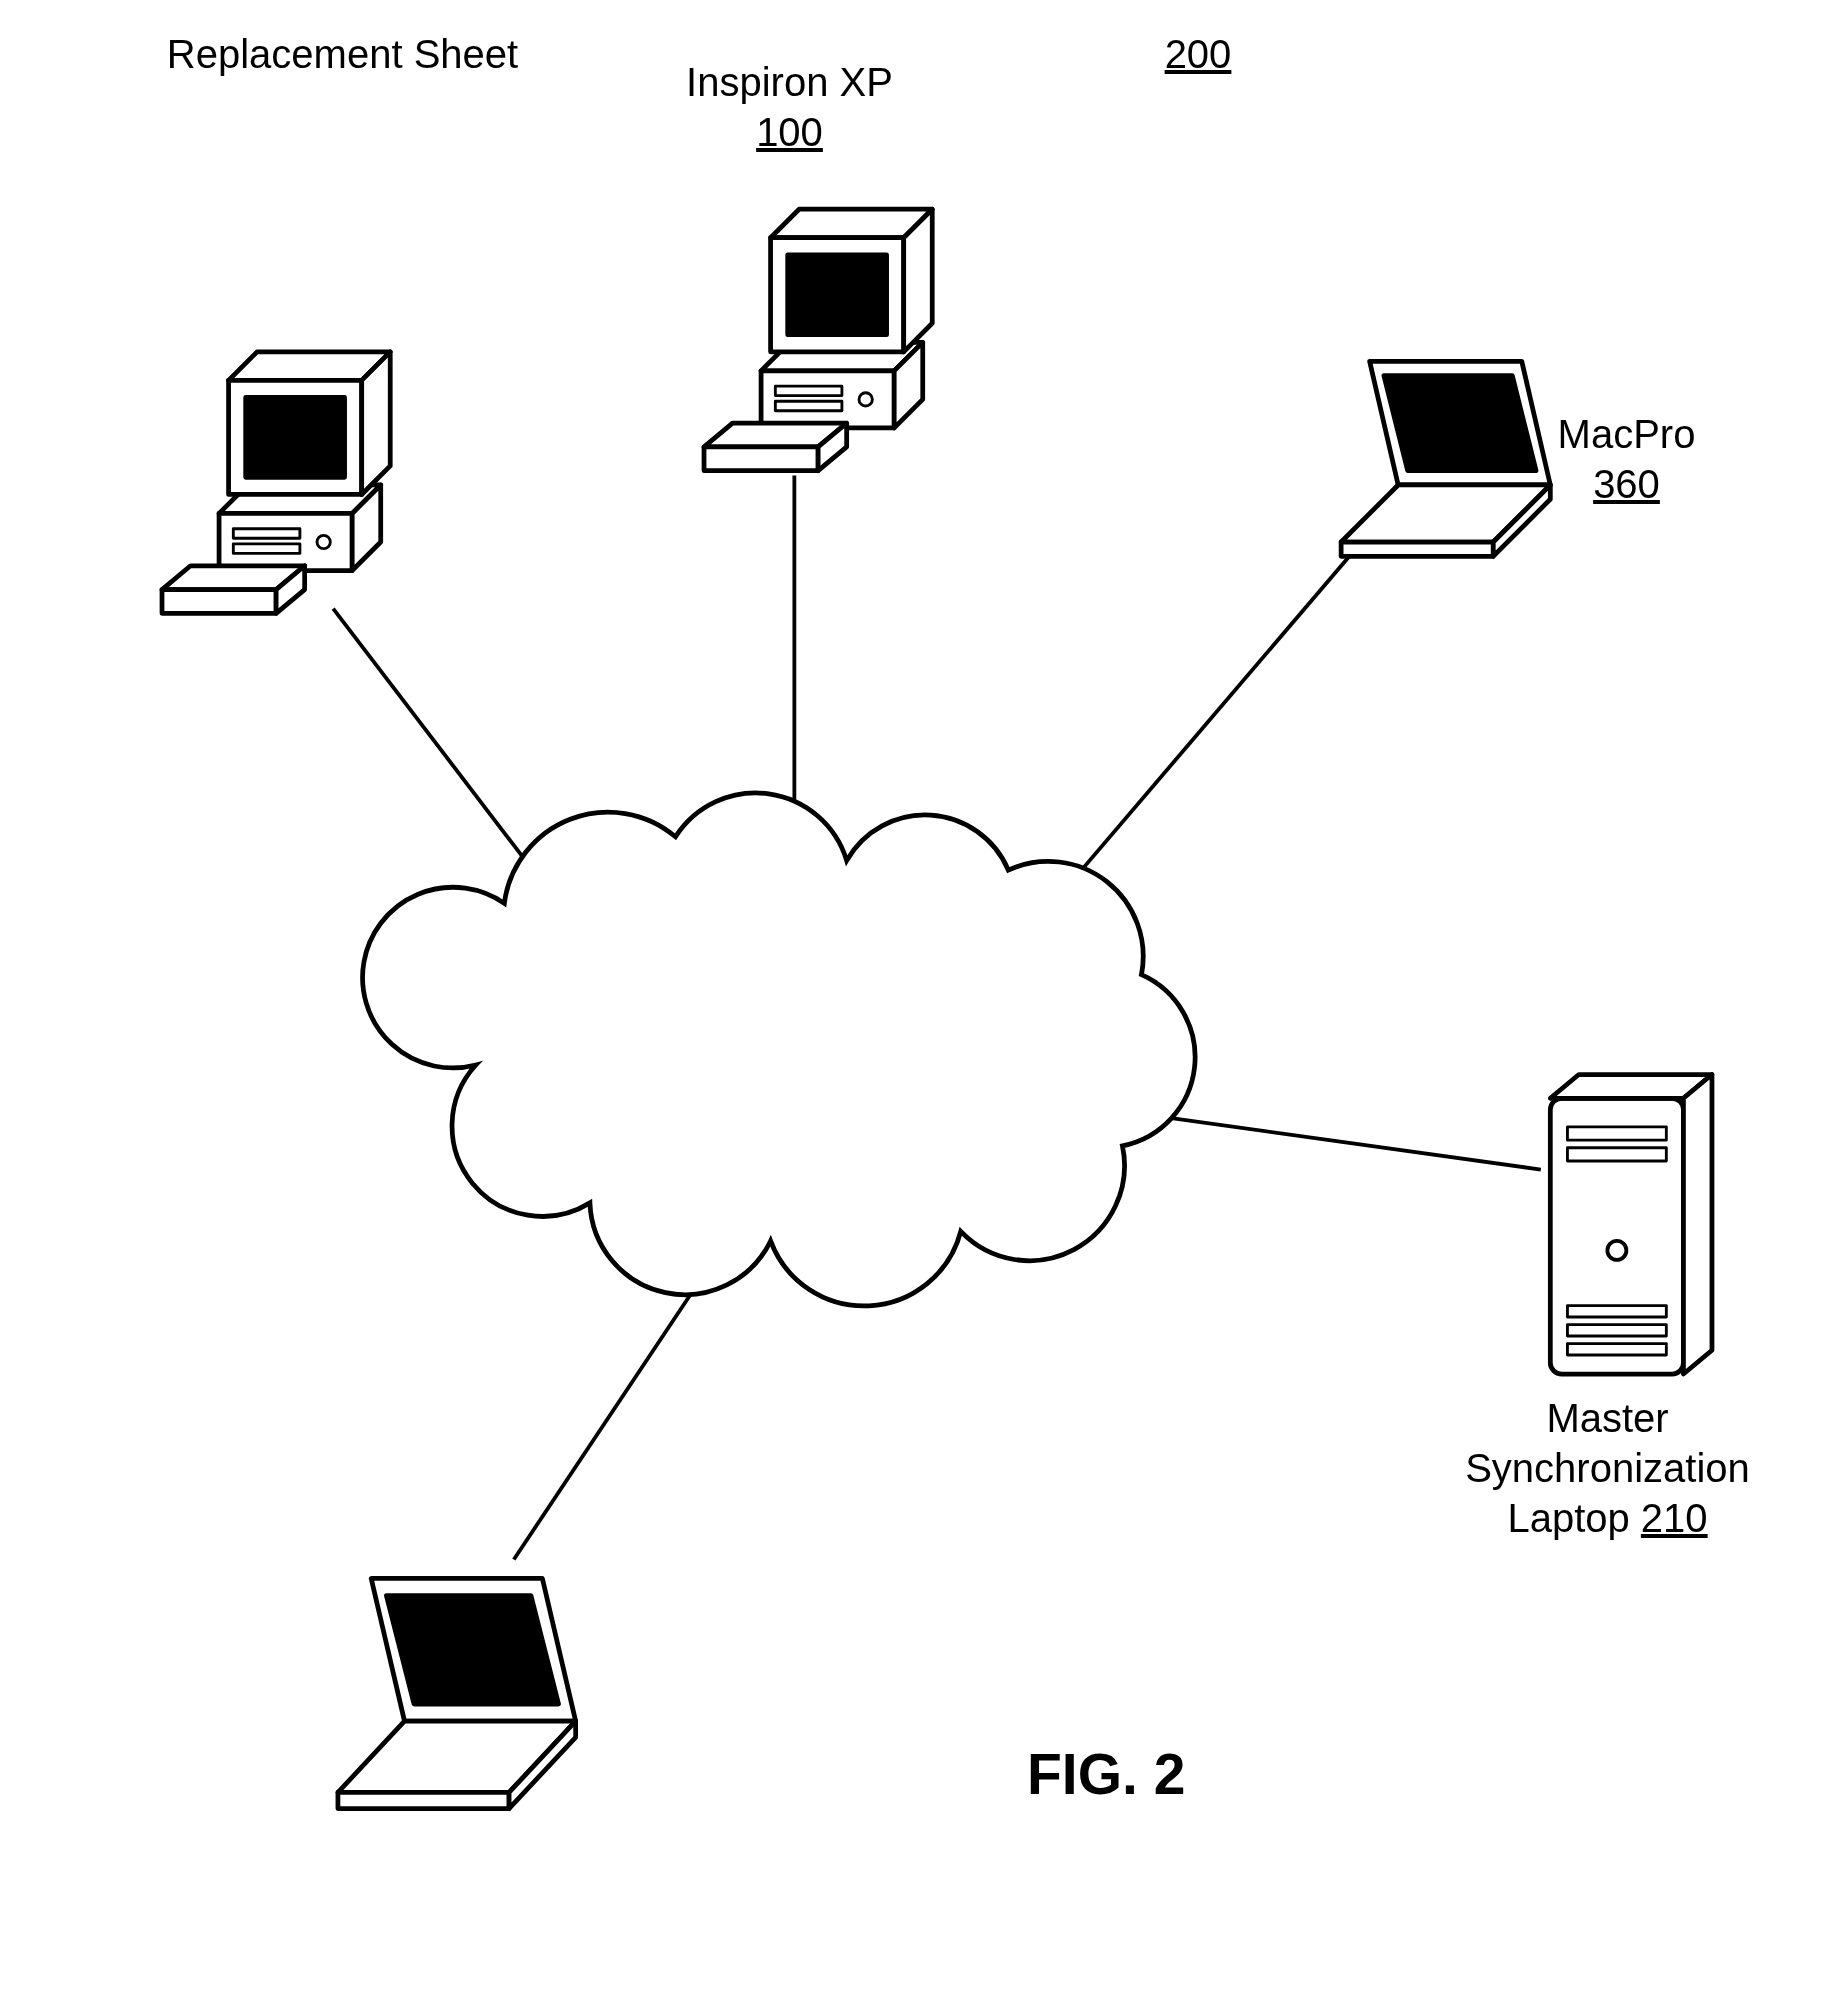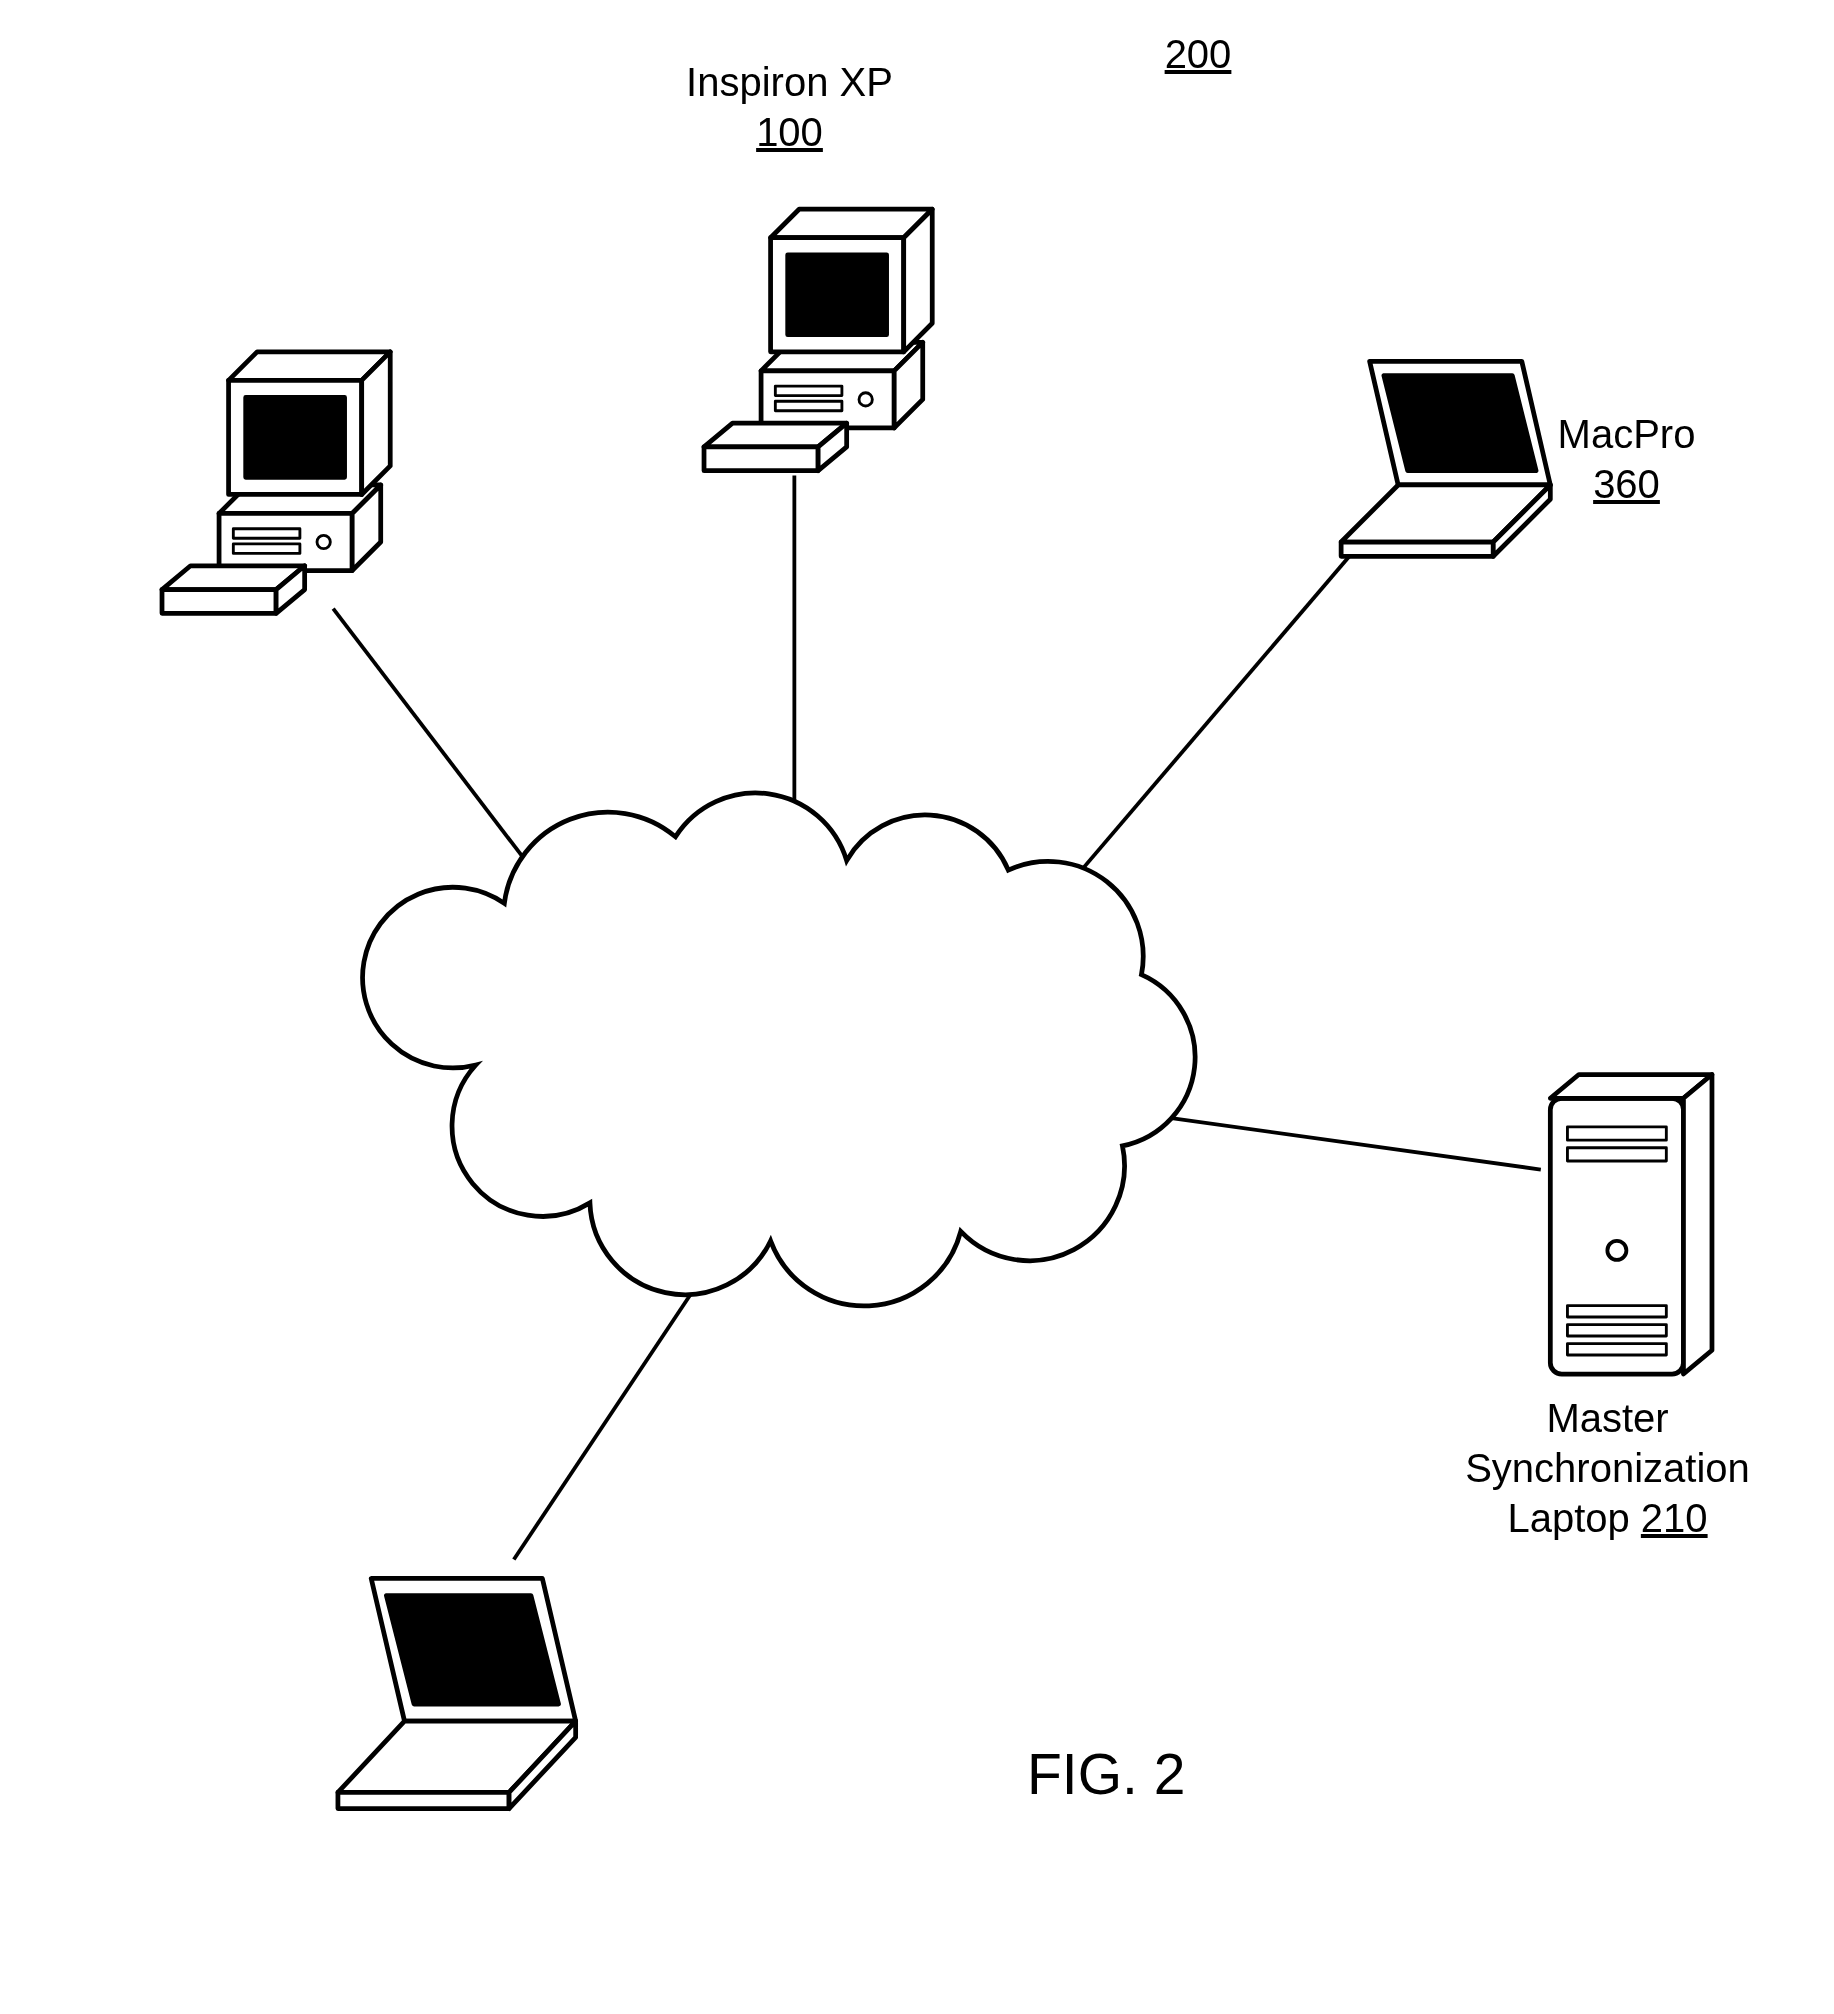--- a/index.html
+++ b/index.html
@@ -21,29 +21,32 @@
     text-align: center;
     font-size: 40px;
     line-height: 1.25;
   }
   .ref {
     text-decoration: underline;
   }
   .fig-label {
     position: absolute;
     font-size: 57px;
-    font-weight: 400;
+    font-weight: 700;
   }
   svg { display:block; }
 </style>
 </head>
 <body>
 
 <div class="stage">
 
+  <div class="label" style="left:143px; top:28.5px; width:399px;">
+    <span>Replacement Sheet</span>
+  </div>
 
   <div class="label" style="left:1122px; top:28.5px; width:152px;text-align:center;">
     <span class="ref">200</span>
   </div>
 
   <div class="label" style="left:647px; top:57px; width:285px;">
     <span>Inspiron XP</span><br>
     <span class="ref">100</span>
   </div>
 

